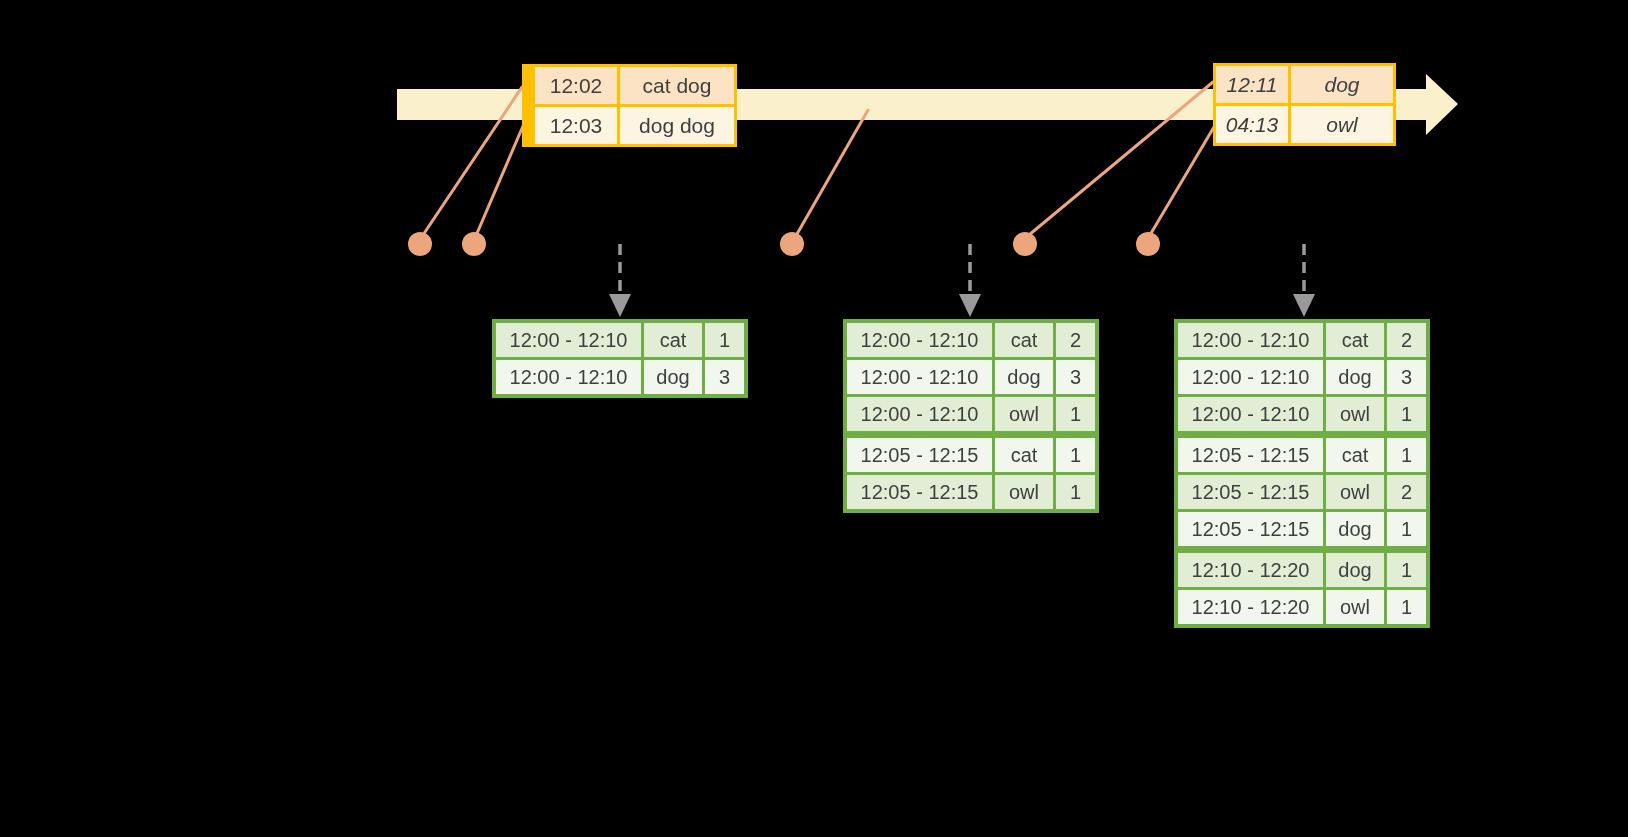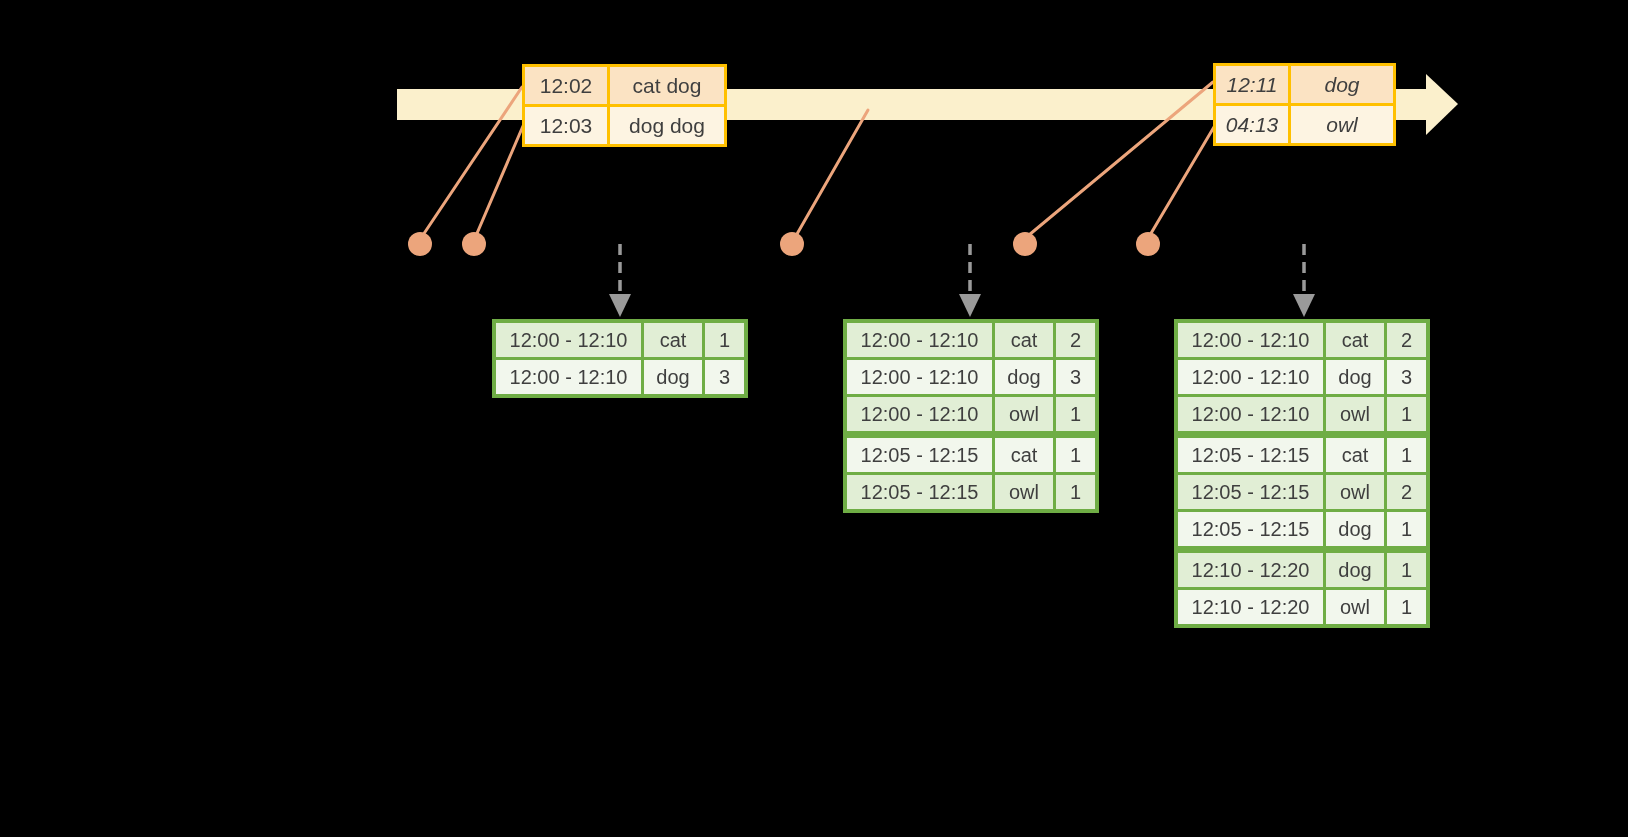--- a/index.html
+++ b/index.html
@@ -95,21 +95,21 @@
         <line x1="970" y1="244" x2="970" y2="296" stroke-width="3.5" stroke-dasharray="11 7" fill="none"></line>
         <polygon points="959,294 981,294 970,317" stroke="none"></polygon>
       </g>
       <g>
         <line x1="1304" y1="244" x2="1304" y2="296" stroke-width="3.5" stroke-dasharray="11 7" fill="none"></line>
         <polygon points="1293,294 1315,294 1304,317" stroke="none"></polygon>
       </g>
     </g>
   </svg>
 
-  <div class="event-table cols-a" style="left:522px;top:64px;">
+  <div class="event-table cols-a" style="left:522px;top:64px;padding-left:10px;">
       <div class="cell r0">12:02</div>
       <div class="cell r0">cat dog</div>
       <div class="cell r1">12:03</div>
       <div class="cell r1">dog dog</div>
     </div>
   <div class="event-table cols-c" style="left:1213px;top:63px;">
       <div class="cell r0">12:11</div>
       <div class="cell r0">dog</div>
       <div class="cell r1">04:13</div>
       <div class="cell r1">owl</div>

